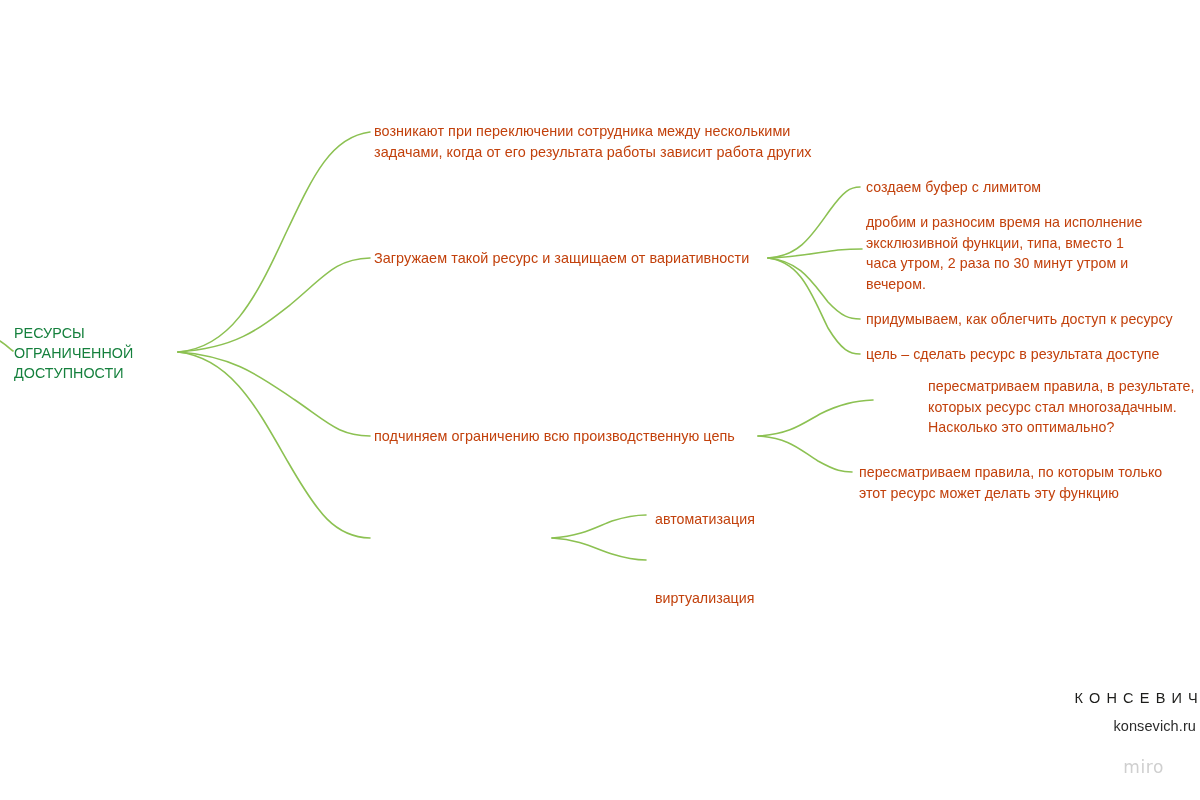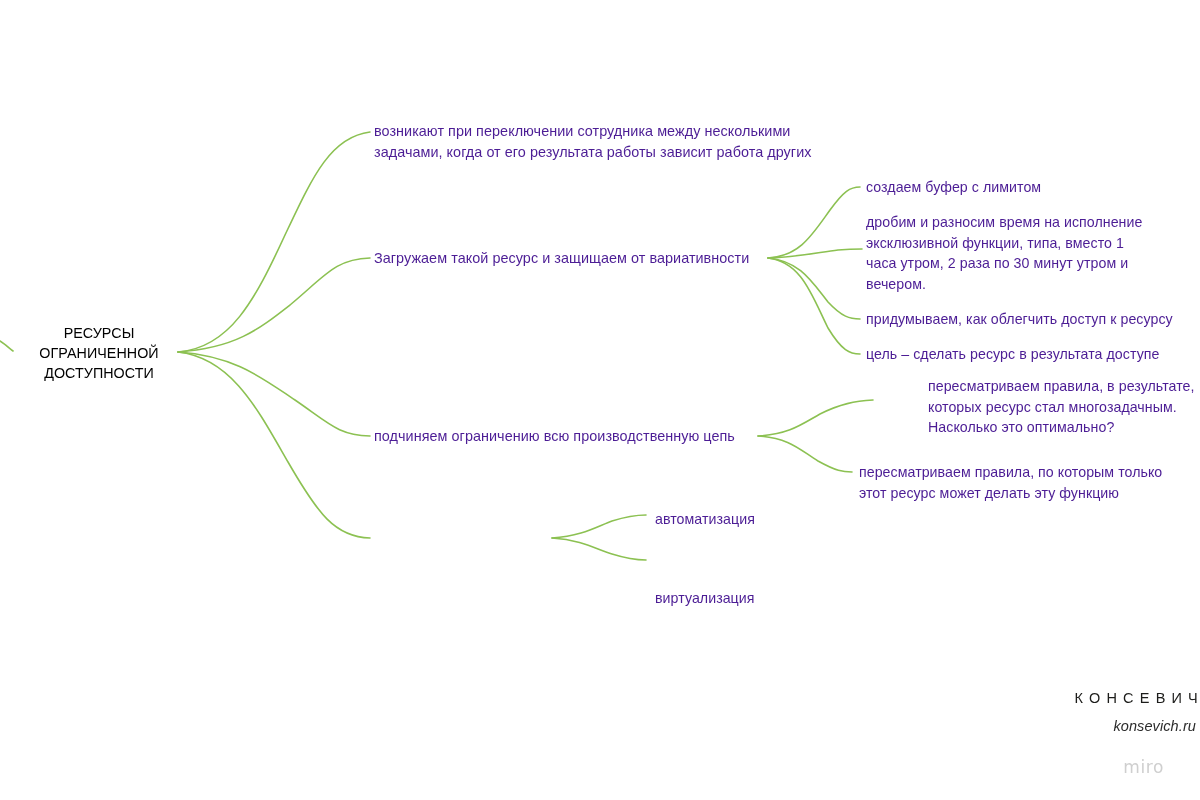--- a/index.html
+++ b/index.html
@@ -25,31 +25,30 @@
     pointer-events: none;
   }
   svg.links path {
     fill: none;
     stroke: #8cc152;
     stroke-width: 1.6;
     stroke-linecap: round;
   }
   .node {
     position: absolute;
-    color: #4c1d95;
+    color: #c2410c;
     font-size: 14.3px;
     line-height: 20.5px;
     white-space: pre-line;
     letter-spacing: 0.05px;
   }
   .node.root {
     font-size: 14.3px;
     line-height: 20.2px;
-    color: #000000;
-    text-align: center;
+    color: #15803d;
   }
   .node.level1 {
     font-size: 14.4px;
   }
   .node.level2 {
     font-size: 14.2px;
   }
   .brand {
     position: absolute;
     color: #1d1d1b;
@@ -60,21 +59,20 @@
     font-weight: 400;
     color: #1d1d1b;
     white-space: nowrap;
   }
   .brand-url {
     font-size: 14.5px;
     color: #2b2b2b;
     letter-spacing: 0.1px;
     text-align: left;
     white-space: nowrap;
-    font-style: italic;
   }
   .miro-watermark {
     position: absolute;
     font-size: 17px;
     color: #cfcfcf;
     letter-spacing: 0.6px;
     font-family: "DejaVu Sans", sans-serif;
   }
 </style>
 </head>

